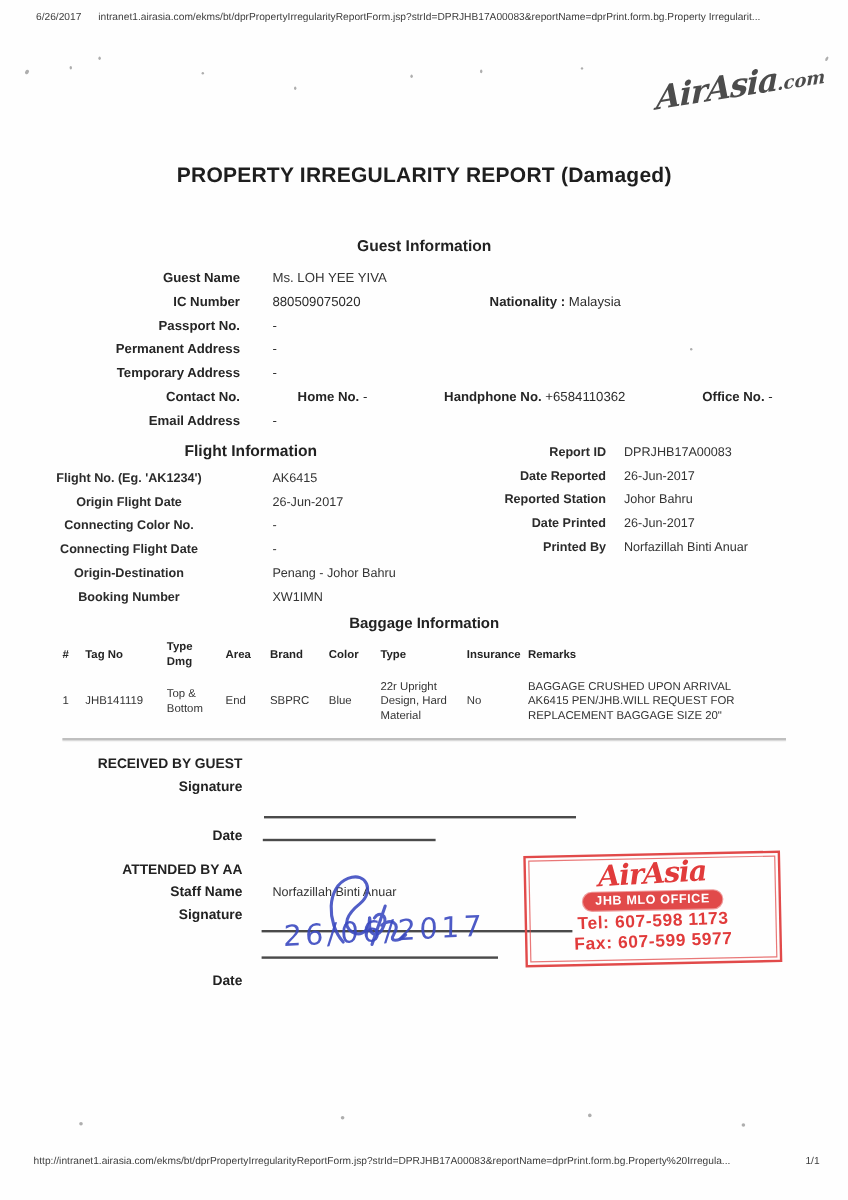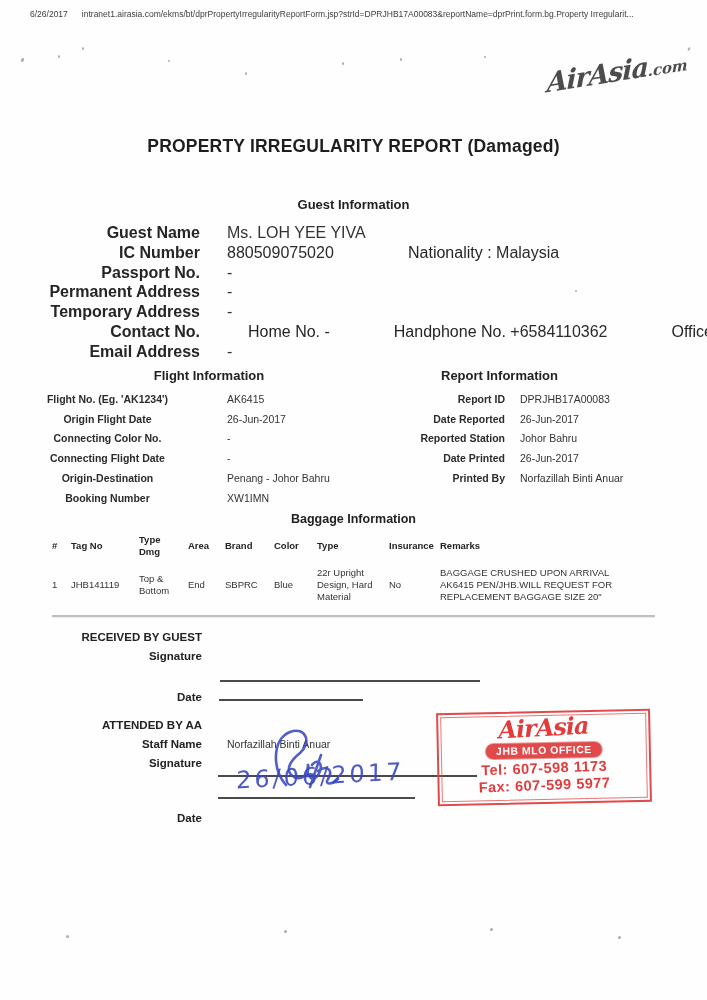--- a/index.html
+++ b/index.html
@@ -17,24 +17,24 @@
   .logo .suffix{font-size:15px;}
 
   .title{position:absolute;top:136px;left:0;width:100%;text-align:center;font-size:17.5px;font-weight:bold;color:#1e1e1e;letter-spacing:0.2px;}
 
   .sec-heading{font-size:13px;font-weight:bold;color:#222;}
   .center{text-align:center;}
 
   
   .guest-heading{position:absolute;top:197px;left:0;width:100%;}
   .guest-rows{position:absolute;top:223px;left:0;width:100%;}
-  .frow{display:flex;align-items:flex-end;min-height:19.8px;font-size:16px;line-height:19.8px;}
+  .frow{display:flex;align-items:flex-end;min-height:19.8px;font-size:11px;line-height:19.8px;}
   .frow .lbl{width:200px;text-align:right;font-weight:bold;color:#252525;flex:none;}
   .frow .val{margin-left:27px;color:#333;}
-  .inline-lbl{font-weight:normal;color:#252525;padding-left:48px;}
+  .inline-lbl{font-weight:bold;color:#252525;padding-left:48px;}
   .nat-wrap{margin-left:27px;display:flex;}
   .nat-wrap .icnum{width:133px;}
   .contact-wrap{display:flex;gap:6px;white-space:nowrap;}
   .contact-wrap .grp{margin-right:10px;}
 
   
   .col-left{position:absolute;top:368px;left:0;width:362px;}
   .col-right{position:absolute;top:368px;left:368px;width:335px;}
   .col-left .sec-heading{text-align:center;transform:translateX(28px);margin-bottom:7px;}
   .col-right .sec-heading{text-align:center;transform:translateX(-36px);margin-bottom:7px;}
@@ -176,21 +176,20 @@
       <span class="lbl">Origin-Destination</span>
       <span class="val">Penang - Johor Bahru</span>
     </div>
     <div class="frow2">
       <span class="lbl">Booking Number</span>
       <span class="val">XW1IMN</span>
     </div>
   </div>
 
   <div class="col-right">
-    <div class="sec-heading">Report Information</div>
     <div class="frow2">
       <span class="lbl">Report ID</span>
       <span class="val">DPRJHB17A00083</span>
     </div>
     <div class="frow2">
       <span class="lbl">Date Reported</span>
       <span class="val">26-Jun-2017</span>
     </div>
     <div class="frow2">
       <span class="lbl">Reported Station</span>
@@ -281,14 +280,18 @@
   <div class="hand-date">26/06/2017</div>
 
   <div class="stamp">
     <div class="inner"></div>
     <div class="sbrand">AirAsia</div>
     <div><span class="badge">JHB MLO OFFICE</span></div>
     <div class="tel">Tel: 607-598 1173</div>
     <div class="fax">Fax: 607-599 5977</div>
   </div>
 
+  <div class="print-footer">
+    <span>http://intranet1.airasia.com/ekms/bt/dprPropertyIrregularityReportForm.jsp?strId=DPRJHB17A00083&amp;reportName=dprPrint.form.bg.Property%20Irregula...</span>
+    <span>1/1</span>
+  </div>
 
 </div>
 
 </body></html>

